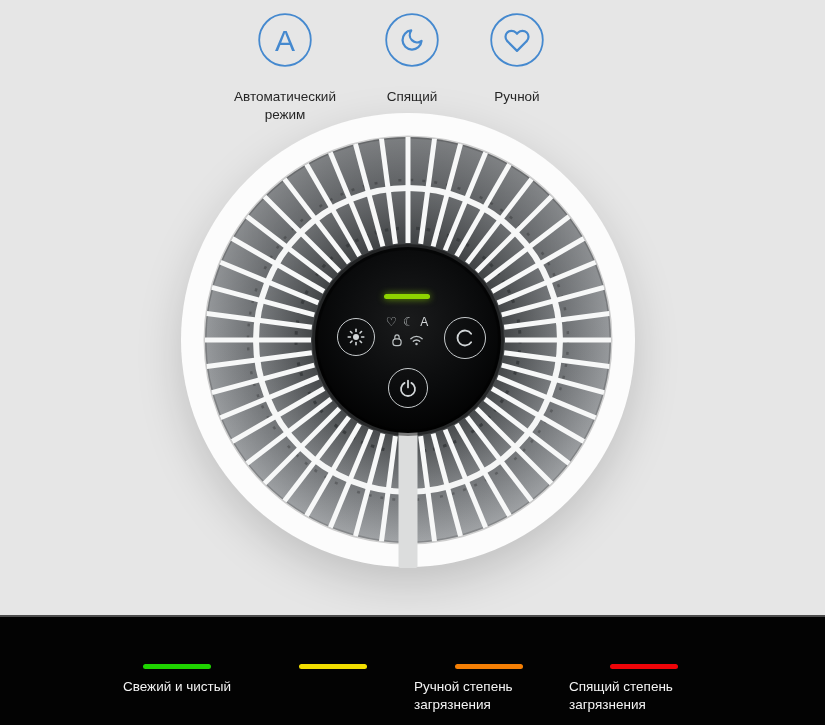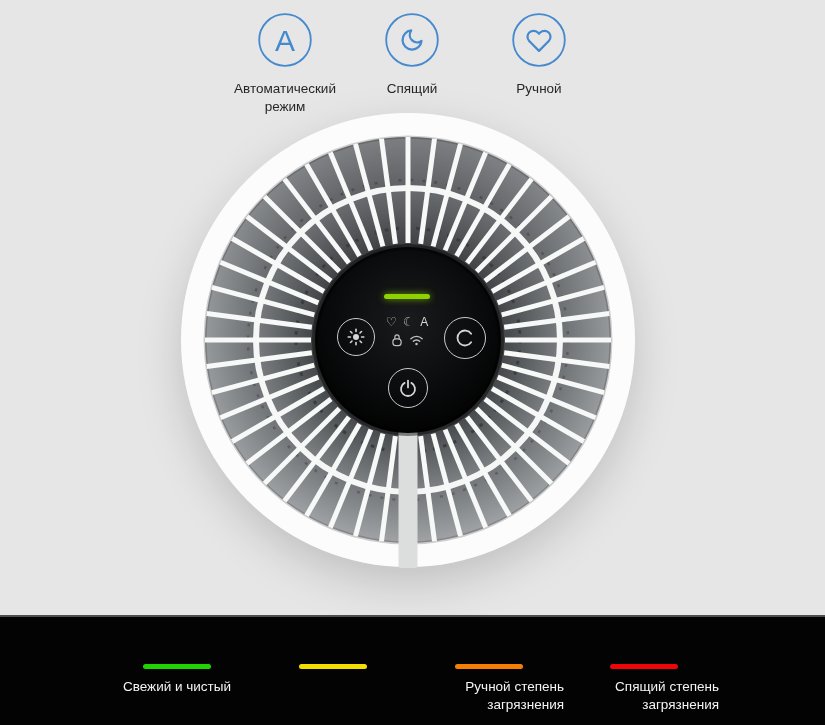--- a/index.html
+++ b/index.html
@@ -4,24 +4,24 @@
 <style>
   html,body{margin:0;padding:0;}
   body{
     width:825px;height:725px;position:relative;overflow:hidden;
     background:#e6e6e6;
     font-family:"Liberation Sans","DejaVu Sans",sans-serif;
   }
   
   .modes{position:absolute;top:0;left:0;width:825px;height:120px;}
   .mode{position:absolute;top:13px;width:130px;display:flex;flex-direction:column;align-items:center;}
-  .mode-1{left:220px;} .mode-2{left:347px;} .mode-3{left:474px;align-items:center;}
+  .mode-1{left:220px;} .mode-2{left:347px;} .mode-3{left:452px;align-items:center;}
   .mode svg{display:block;color:#4589cf;}
   .mode-label{
-    margin-top:13px;font-size:13.5px;line-height:18px;color:#262626;
+    margin-top:21px;font-size:13.5px;line-height:18px;color:#262626;
     text-align:center;max-width:122px;
   }
   
   .purifier{position:absolute;left:178px;top:110px;width:460px;height:460px;z-index:1;
     filter:drop-shadow(0 16px 22px rgba(0,0,0,0.16));}
   
   .panel{position:absolute;left:314px;top:245px;width:186px;height:186px;z-index:2;border-radius:50%;}
   .status-light{
     position:absolute;left:50%;top:49px;transform:translateX(-50%);
     width:46px;height:5px;border-radius:2.5px;background:#8ed300;
@@ -43,21 +43,21 @@
   
   .bottom-bar{
     position:absolute;left:0;top:615px;width:825px;height:110px;box-sizing:border-box;
     background:#030303;border-top:2px solid #4d4d4d;z-index:3;
   }
   .legend-item{position:absolute;top:47px;width:170px;display:flex;flex-direction:column;align-items:center;}
   .li-1{left:92px;} .li-2{left:248px;} .li-3{left:404px;} .li-4{left:559px;}
   .legend-line{width:68px;height:5px;border-radius:3px;}
   .lc-1{background:#1fd400;} .lc-2{background:#f2de00;} .lc-3{background:#f57f04;} .lc-4{background:#ef0408;}
   .legend-label{
-    margin-top:9px;font-size:13.5px;line-height:18px;color:#f4f4f4;text-align:right;max-width:150px;
+    margin-top:9px;font-size:13.5px;line-height:18px;color:#f4f4f4;text-align:left;max-width:150px;
   }
 </style>
 </head>
 <body>
 
 <div class="modes">
 
   <div class="mode mode-1">
     <svg width="54" height="54" viewBox="0 0 54 54">
       <circle cx="27" cy="27" r="25.8" fill="none" stroke="currentColor" stroke-width="1.8"></circle>

